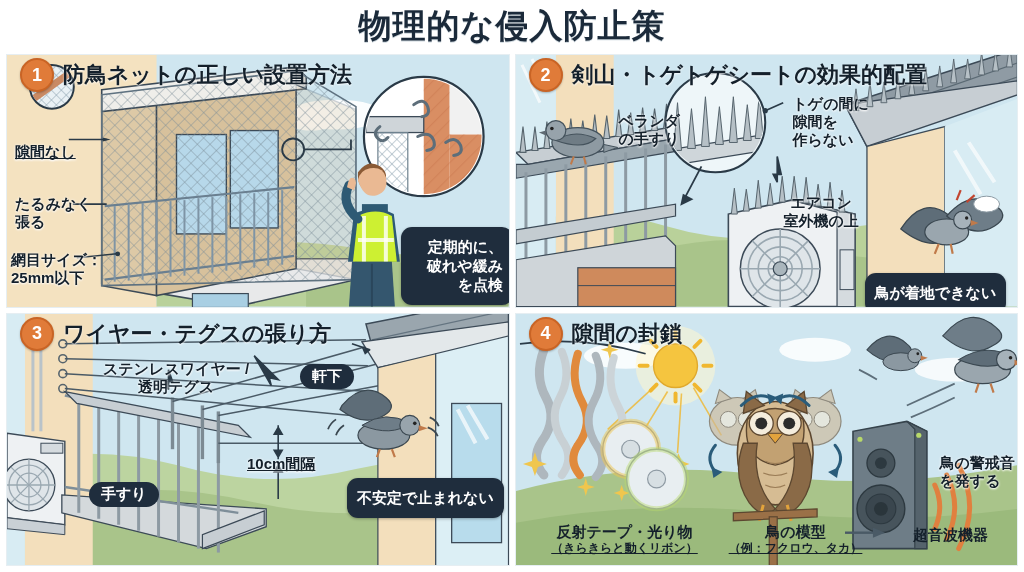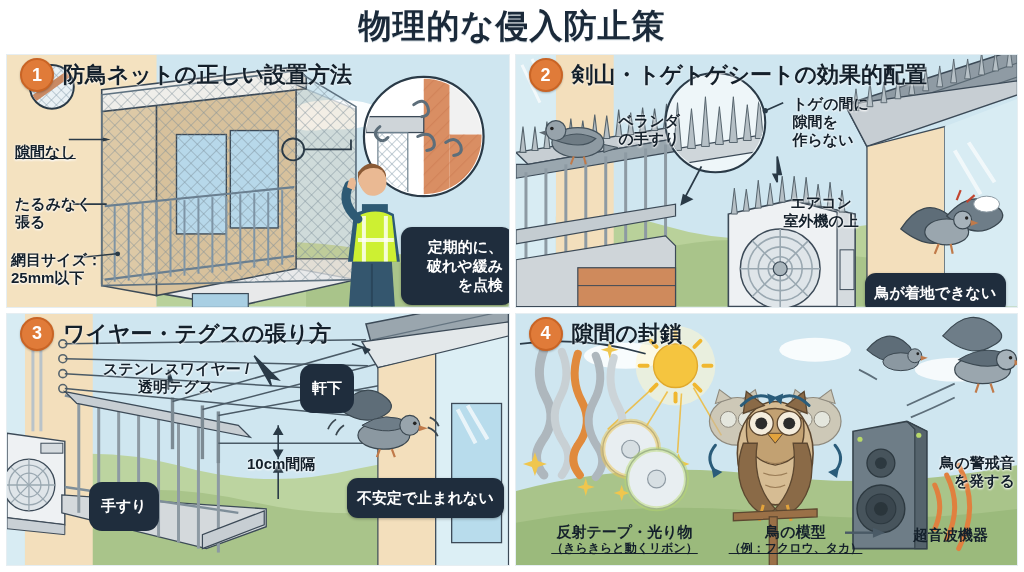--- a/index.html
+++ b/index.html
@@ -58,21 +58,21 @@
   .clip-orange{background:#e0803f;border:2px solid #c7692b;}
   .clipboard svg{width:17px;height:17px;}
   .bubble{
     position:absolute;background:#1f2d3d;color:#fff;border-radius:11px;
     padding:11px 10px;font-size:15px;font-weight:800;line-height:1.25;
     text-align:right;z-index:35;white-space:pre-line;
     box-shadow:0 1px 3px rgba(0,0,0,.3);
   }
   .pill{
     position:absolute;background:#1f2d3d;color:#fff;border-radius:13px;
-    padding:15px 12px;font-size:15px;font-weight:800;z-index:35;white-space:nowrap;
+    padding:3px 12px;font-size:15px;font-weight:800;z-index:35;white-space:nowrap;
   }
   .lbl{
     position:absolute;font-size:15px;font-weight:800;color:#14202b;
     line-height:1.2;z-index:34;white-space:pre-line;
     text-shadow:0 1px 2px rgba(255,255,255,.9),0 0 3px rgba(255,255,255,.9);
   }
   svg.art{position:absolute;left:0;top:0;width:100%;height:100%;z-index:10;}
 
   
   .cap-band{
@@ -542,21 +542,21 @@
             <rect x="7" y="12" width="2" height="2"></rect>
               <rect x="10.5" y="12.5" width="7" height="1.4"></rect>
             <rect x="7" y="16" width="2" height="2"></rect>
               <rect x="10.5" y="16.5" width="7" height="1.4"></rect>
           </g>
         </svg>
       </div>
 
       <div class="lbl" style="left:96px;top:46px;text-align:center;">ステンレスワイヤー /
 透明テグス</div>
-      <div class="lbl" style="left:240px;top:141px;">10cm間隔</div>
+      <div class="lbl" style="left:240px;top:141px;text-decoration:underline;">10cm間隔</div>
       <div class="pill" style="left:293px;top:50px;">軒下</div>
       <div class="pill" style="left:82px;top:168px;">手すり</div>
       <div class="bubble" style="left:340px;top:164px;">不安定で止まれない</div>
     </div>
 
     <div class="panel" style="background:#cfe6f0;">
       <svg class="art" viewBox="0 0 503 253" preserveAspectRatio="none">
         <rect x="0" y="0" width="503" height="253" fill="#cfe6f0"></rect>
         <ellipse cx="110" cy="42" rx="42" ry="13" fill="#ffffff" opacity=".85"></ellipse>
         <ellipse cx="300" cy="36" rx="36" ry="12" fill="#ffffff" opacity=".85"></ellipse>
@@ -723,21 +723,21 @@
             <rect x="7" y="8" width="2" height="2"></rect>
               <rect x="10.5" y="8.5" width="7" height="1.4"></rect>
             <rect x="7" y="12" width="2" height="2"></rect>
               <rect x="10.5" y="12.5" width="7" height="1.4"></rect>
             <rect x="7" y="16" width="2" height="2"></rect>
               <rect x="10.5" y="16.5" width="7" height="1.4"></rect>
           </g>
         </svg>
       </div>
 
-      <div class="lbl" style="left:424px;top:140px;text-align:right;">鳥の警戒音
+      <div class="lbl" style="left:424px;top:140px;text-align:left;">鳥の警戒音
 を発する</div>
 
       <div class="cap-band">
         <div class="cap" style="left:4px;bottom:10px;width:210px;">
           <div class="c1">反射テープ・光り物</div>
           <div class="c2">（きらきらと動くリボン）</div>
         </div>
         <div class="cap" style="left:200px;bottom:10px;width:160px;">
           <div class="c1">鳥の模型</div>
           <div class="c2">（例：フクロウ、タカ）</div>

